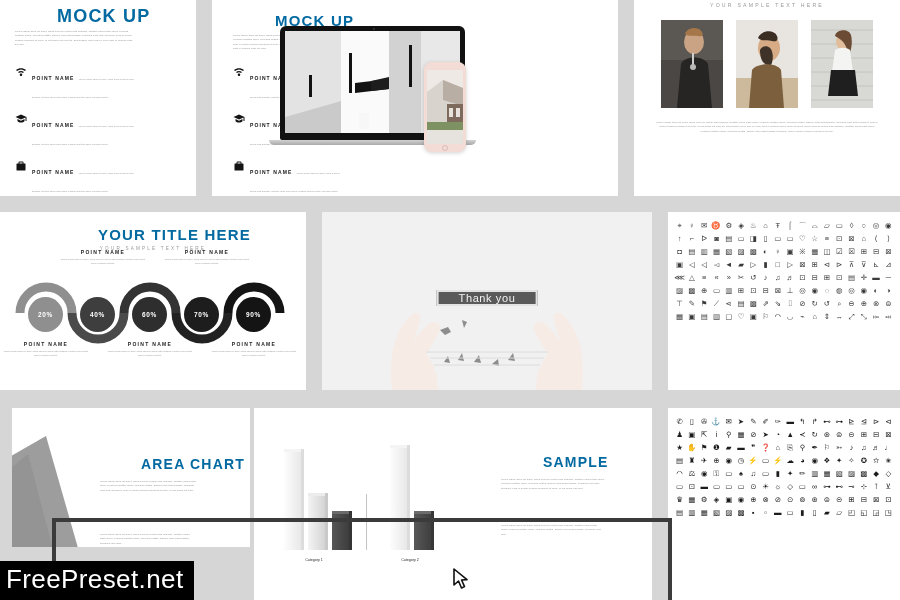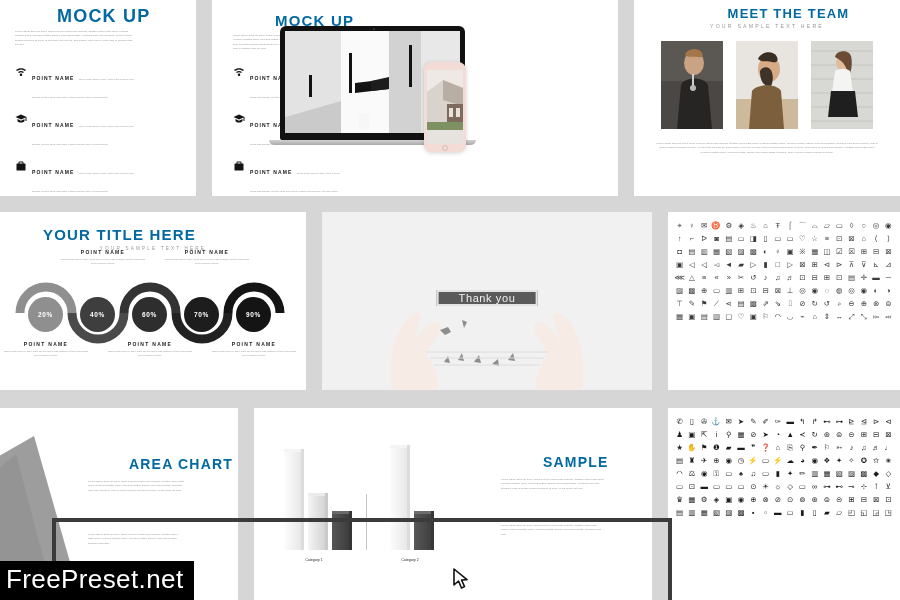--- a/index.html
+++ b/index.html
@@ -61,21 +61,21 @@
   
   .s3 { left: 634px; top: 0; width: 266px; height: 196px; }
   .s3 .hd { text-align:center; font-size:13px; margin-top:6px; }
   .s3 .sub { text-align:center; font-size:5.2px; margin-top:2px; }
   .s3 .photos { display:flex; gap:13px; justify-content:center; margin-top:12px; }
   .s3 .photo { width:62px; height:88px; position:relative; overflow:hidden; background:#8a8a8a; }
   .s3 .cap { margin:13px 22px 0; }
 
   
   .s4 { left: 0; top: 212px; width: 306px; height: 178px; }
-  .s4 .hd { font-size:15px; margin-top:14px; }
+  .s4 .hd { text-align:center; font-size:15px; margin-top:14px; }
   .s4 .sub { text-align:center; font-size:4.6px; margin-top:3px; }
   .wave-wrap { position:relative; width:100%; height:118px; margin-top:4px; }
   .wave-wrap svg { position:absolute; inset:0; width:100%; height:100%; }
   .pcircle {
     position:absolute; border-radius:50%; display:flex;
     align-items:center; justify-content:center;
     color:#fff; font-weight:700; letter-spacing:.6px;
   }
   .plabel { position:absolute; width:86px; text-align:center; }
   .plabel .pn { font-size:5px; font-weight:700; letter-spacing:1.3px; color:#1d1d1d; margin-bottom:3px; }
@@ -92,21 +92,21 @@
   .s6 { left: 668px; top: 212px; width: 232px; height: 178px; }
   .s9 { left: 668px; top: 408px; width: 232px; height: 192px; }
   .icon-grid { display:grid; gap:2px 1px; padding:8px 6px; }
   .icon-grid span {
     font-size:7.5px; line-height:11px; text-align:center; color:#3a3a3a;
     overflow:hidden; white-space:nowrap;
   }
   .s9 .icon-grid span { color:#1c1c1c; }
 
   
-  .s7 { left: 0; top: 408px; width: 238px; height: 192px; }
+  .s7 { left: 12px; top: 408px; width: 238px; height: 139px; }
   .area-shape { position:absolute; left:-36px; top:28px; width:110px; height:140px; }
   .s7 .hd { position:absolute; left:86px; top:48px; font-size:14px; }
   .s7 .p1 { position:absolute; left:88px; top:72px; width:96px; }
   .s7 .p2 { position:absolute; left:88px; top:125px; width:92px; }
 
   
   .s8 { left: 254px; top: 408px; width: 398px; height: 192px; }
   .s8 .hd { position:absolute; left:246px; top:46px; font-size:14px; }
   .s8 .p1 { position:absolute; left:247px; top:70px; width:105px; }
   .s8 .p2 { position:absolute; left:247px; top:116px; width:100px; }
@@ -250,21 +250,20 @@
           <rect x="29" y="38" width="4" height="9" fill="#e8e2dc"></rect>
           <rect x="0" y="52" width="36" height="8" fill="#7d9163"></rect>
           <rect x="0" y="60" width="36" height="14" fill="#e6e2de"></rect>
         </svg>
       </div>
       <span class="ph-home"></span>
     </div>
   </div>
 
   <div class="slide s3">
-    <div class="big-title hd">MEET THE TEAM</div>
     <div class="sub-title sub">YOUR SAMPLE TEXT HERE</div>
     <div class="photos">
       <div class="photo">
         <svg viewBox="0 0 62 88" preserveAspectRatio="none" style="width:100%;height:100%;display:block">
           <rect width="62" height="88" fill="#4a4744"></rect>
           <rect width="62" height="40" fill="#5b5753"></rect>
           <ellipse cx="33" cy="22" rx="10" ry="12" fill="#c9a383"></ellipse>
           <path d="M24 14c2-7 14-8 17-2 2 4-1 5-4 4-4-1-9 1-13-2z" fill="#a4764a"></path>
           <path d="M20 44c3-8 22-9 27 0l4 44H16z" fill="#262523"></path>
           <rect x="31" y="33" width="2" height="12" fill="#cfcfcf"></rect>

